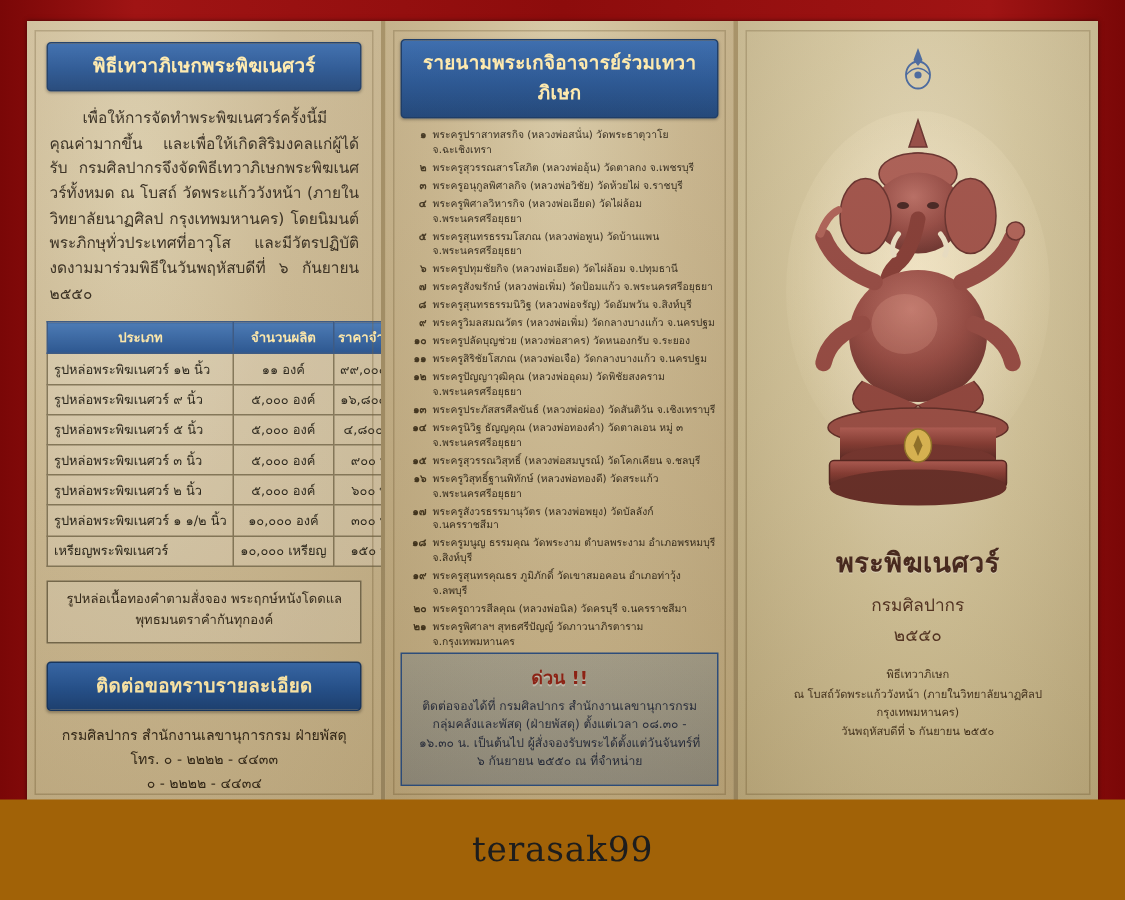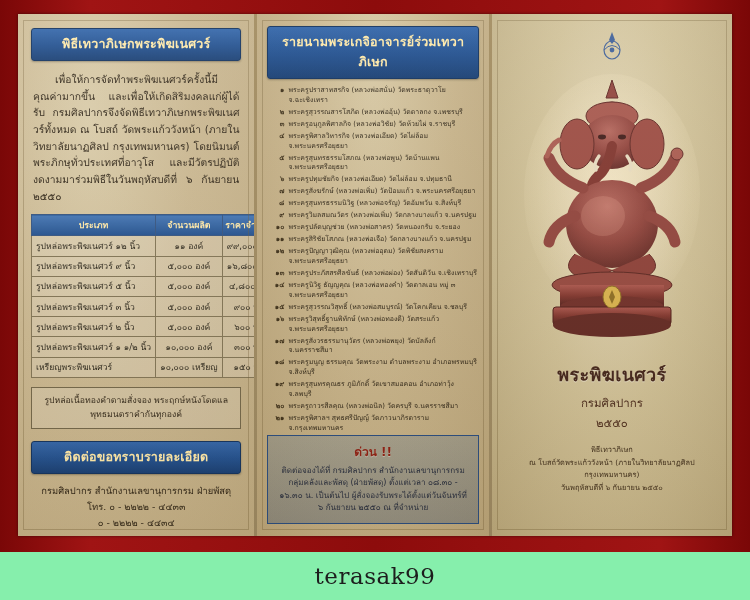--- a/index.html
+++ b/index.html
@@ -16,22 +16,22 @@
   }
   
   .page-frame {
     position: absolute;
     inset: 0;
     background: linear-gradient(90deg, #7a0707 0%, #a01414 12%, #8d0c0c 50%, #a01414 88%, #7a0707 100%);
   }
   .watermark-band {
     position: absolute;
     left: 0; right: 0; bottom: 0;
-    height: 48px;
-    background: #86efac;
+    height: 67px;
+    background: #a16207;
     display: flex;
     align-items: center;
     justify-content: center;
   }
   .watermark-text {
     font-family: "DejaVu Serif", serif;
     font-size: 23px;
     color: #1d1d1d;
     letter-spacing: 0.5px;
   }

